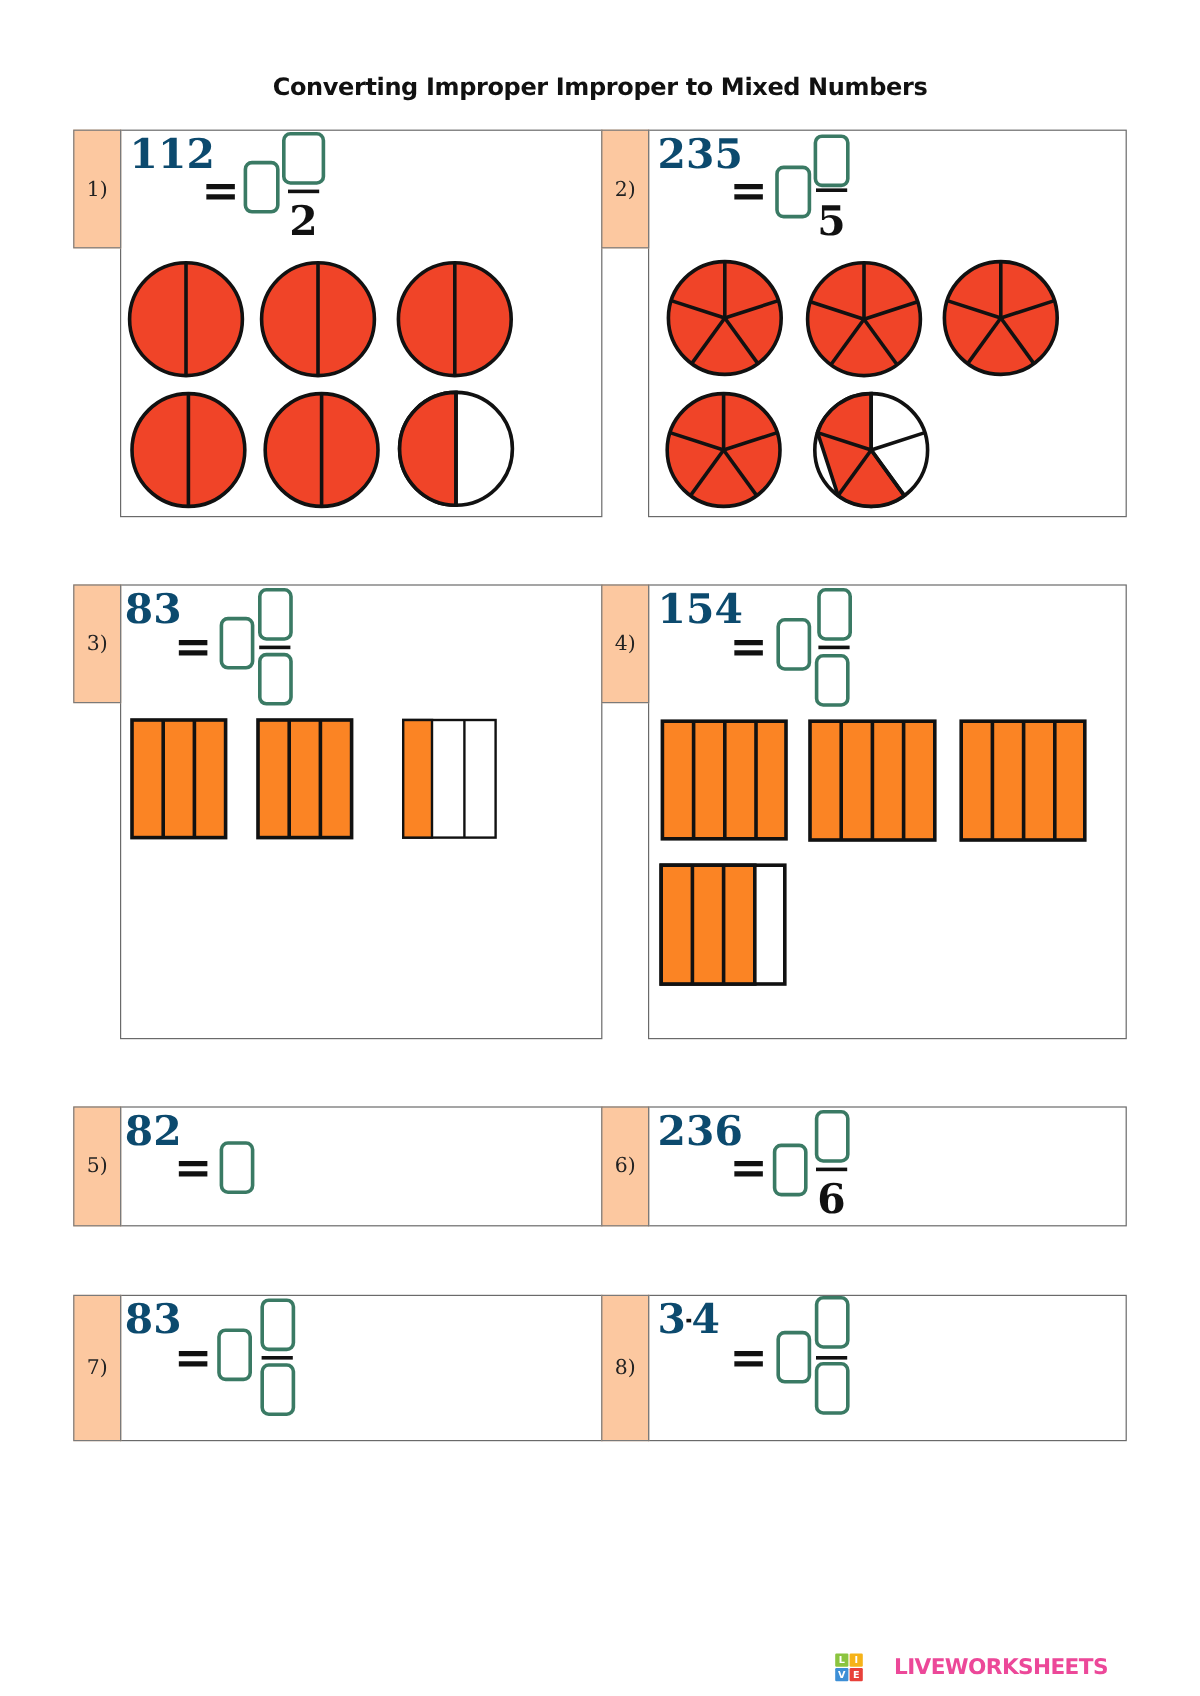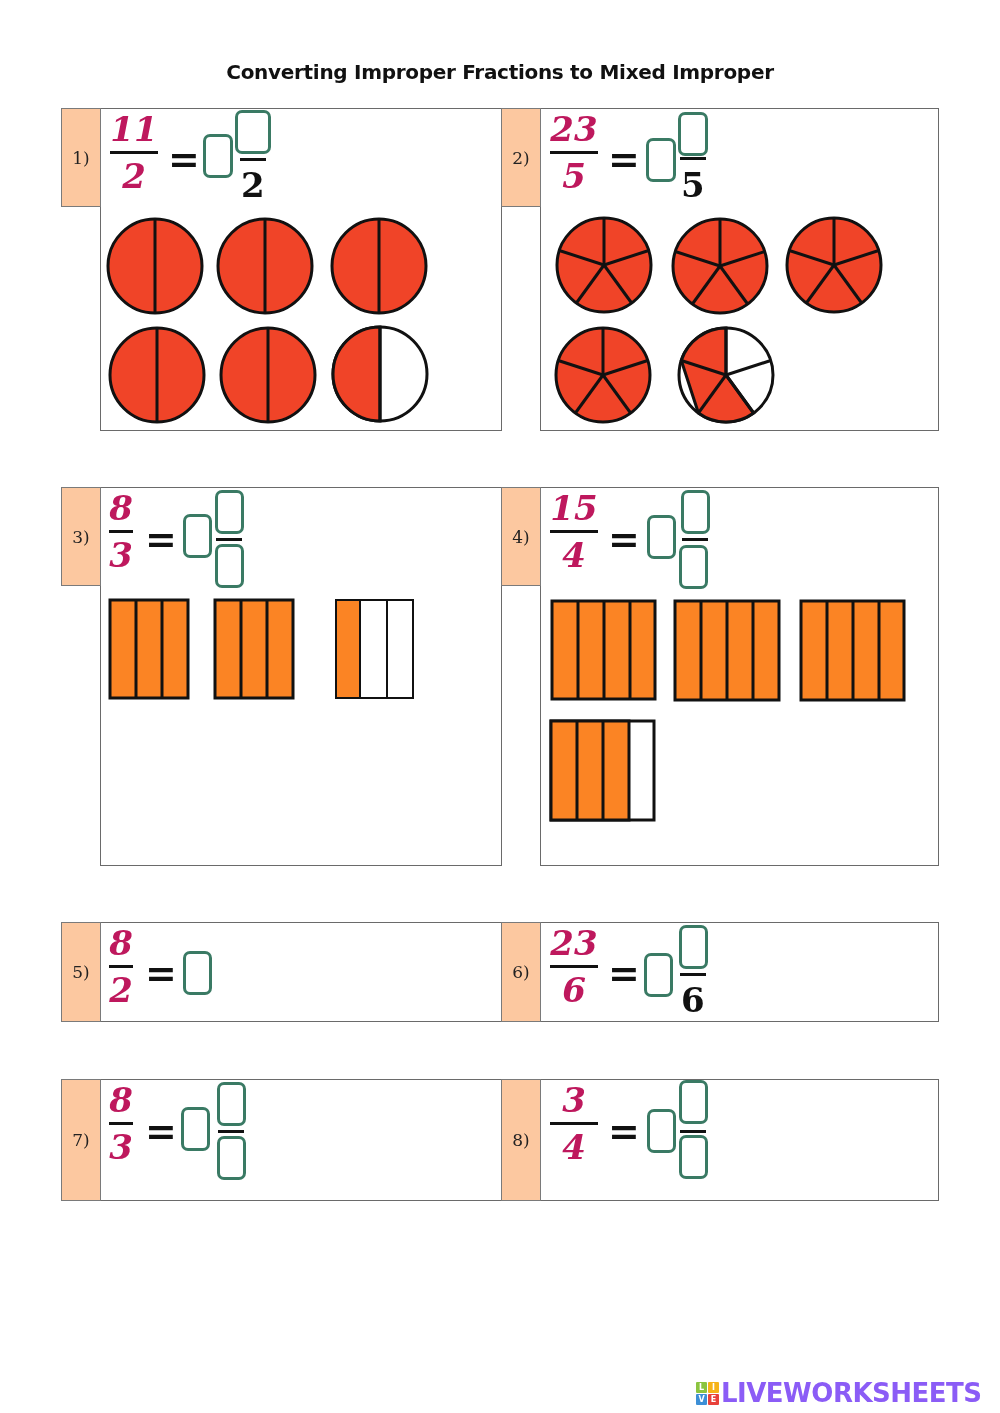--- a/index.html
+++ b/index.html
@@ -12,48 +12,48 @@
     .panel {
       position: absolute; border: 1px solid #6a6a6a; background: #fff; box-sizing: border-box;
     }
     .numtab {
       position: absolute; background: #fcc8a0; border: 1px solid #7a7a7a; box-sizing: border-box;
       width: 40px; height: 99px;
       display: flex; align-items: center; justify-content: center;
       font-family: "DejaVu Serif", serif; font-size: 17px; color: #222;
     }
     .frac {
-      position: absolute; display: flex; flex-direction: column; align-items: center;
-      font-family: "DejaVu Serif", serif; font-weight: bold; color: #be185d; font-style: italic;
+      position: absolute; display: flex; align-items: center;
+      font-family: "DejaVu Serif", serif; font-weight: bold; color: #0c4a6e;
     }
     .frac .n, .frac .d { font-size: 34px; line-height: 38px; }
     .frac .bar { height: 3px; background: #111; margin: 3px 0; }
     .eq {
       position: absolute; font-family: "DejaVu Sans", sans-serif; font-size: 38px; font-weight: bold; color: #111; line-height: 38px;
     }
     .box {
       position: absolute; border: 3px solid #3a7a64; border-radius: 7px; box-sizing: border-box; background: transparent;
       width: 30px; height: 44px;
     }
     .fbar { position: absolute; height: 3px; background: #111; }
     .den {
       position: absolute; font-family: "DejaVu Serif", serif; font-weight: bold; font-size: 34px; color: #111; line-height: 38px;
     }
     svg { position: absolute; overflow: visible; }
     .logo {
       position: absolute; left: 696px; top: 1378px; display: flex; align-items: center;
     }
     .tiles { display: grid; grid-template-columns: 11px 11px; grid-gap: 1px; margin-right: 2px; }
     .tile { width: 11px; height: 11px; font-family: "DejaVu Sans", sans-serif; font-size: 8px; font-weight: bold; color: #fff; display:flex; align-items:center; justify-content:center; border-radius:1px;}
-    .logo-text { font-family: "DejaVu Sans", sans-serif; font-weight: bold; font-size: 26px; color: #8b5cf6; letter-spacing: -0.5px; }
+    .logo-text { font-family: "DejaVu Sans", sans-serif; font-weight: bold; font-size: 18px; color: #ec4899; letter-spacing: -0.5px; margin-left: 24px; }
   </style>
 </head>
 <body>
 
-<div class="title">Converting Improper Fractions to Mixed Improper</div>
+<div class="title">Converting Improper Improper to Mixed Numbers</div>
 
 <div class="panel" style="left:100px;top:108px;width:402px;height:323px;"></div>
 <div class="numtab" style="left:61px;top:108px;">1)</div>
 <div class="frac" style="left:108px;top:110px;width:52px;">
   <span class="n">11</span>
   <span class="bar" style="width:48px;"></span>
   <span class="d">2</span>
 </div>
 <span class="eq" style="left:168px;top:140px;">=</span>
 <div class="box" style="left:203px;top:134px;"></div>

